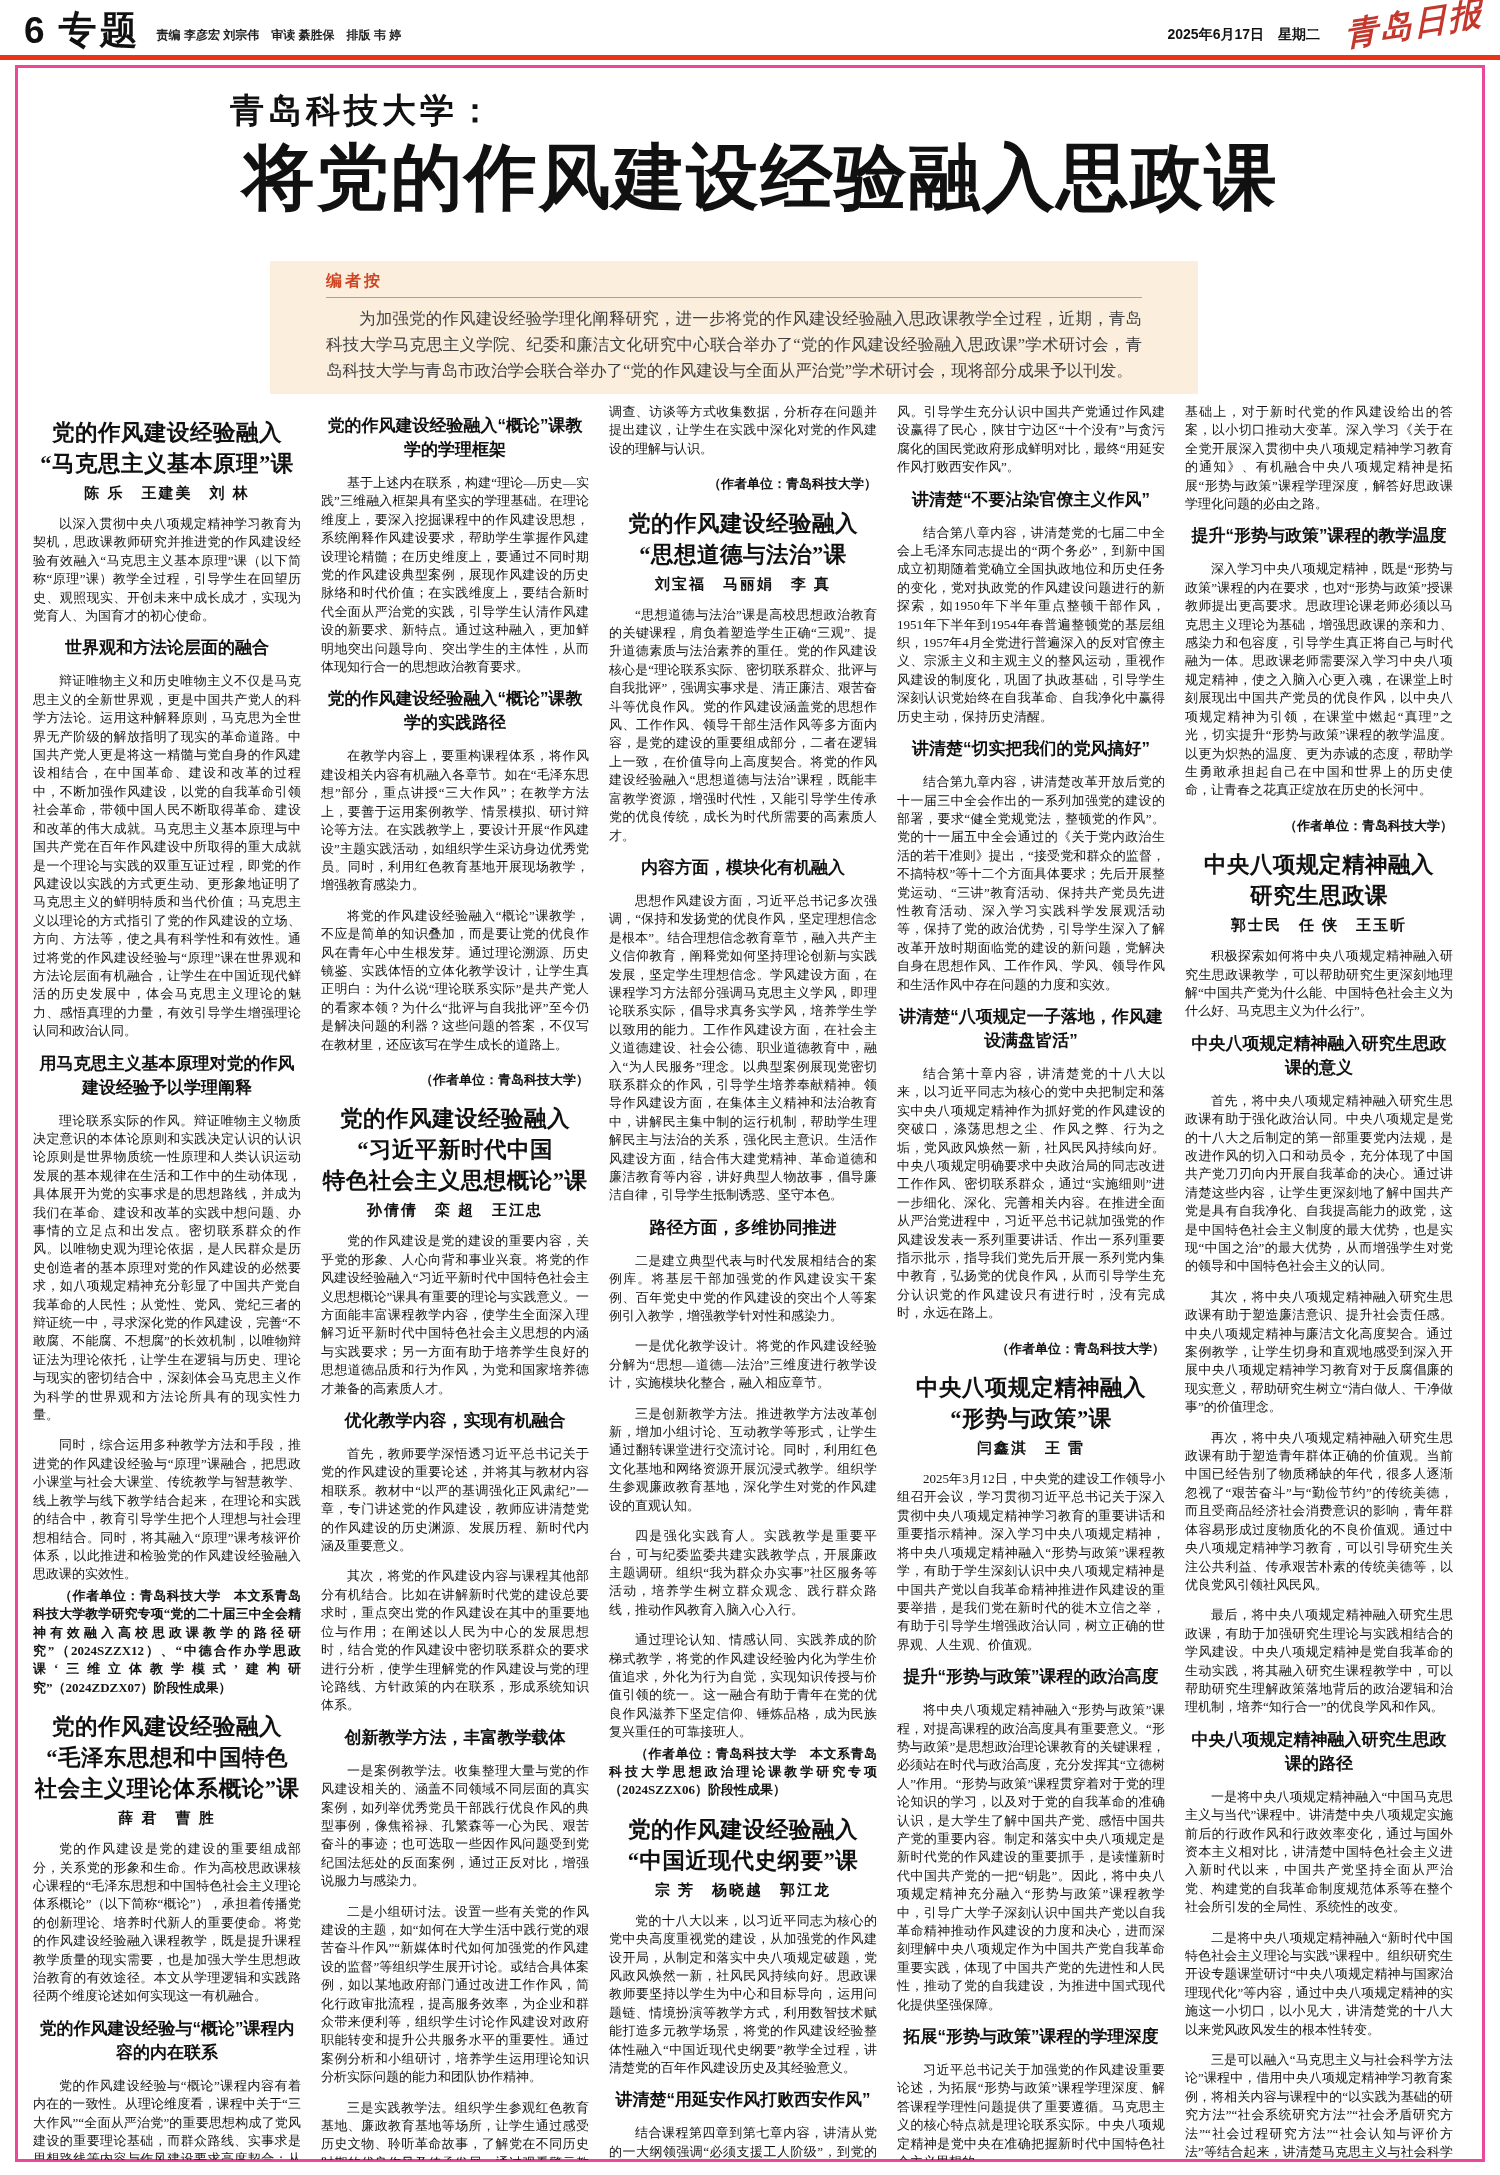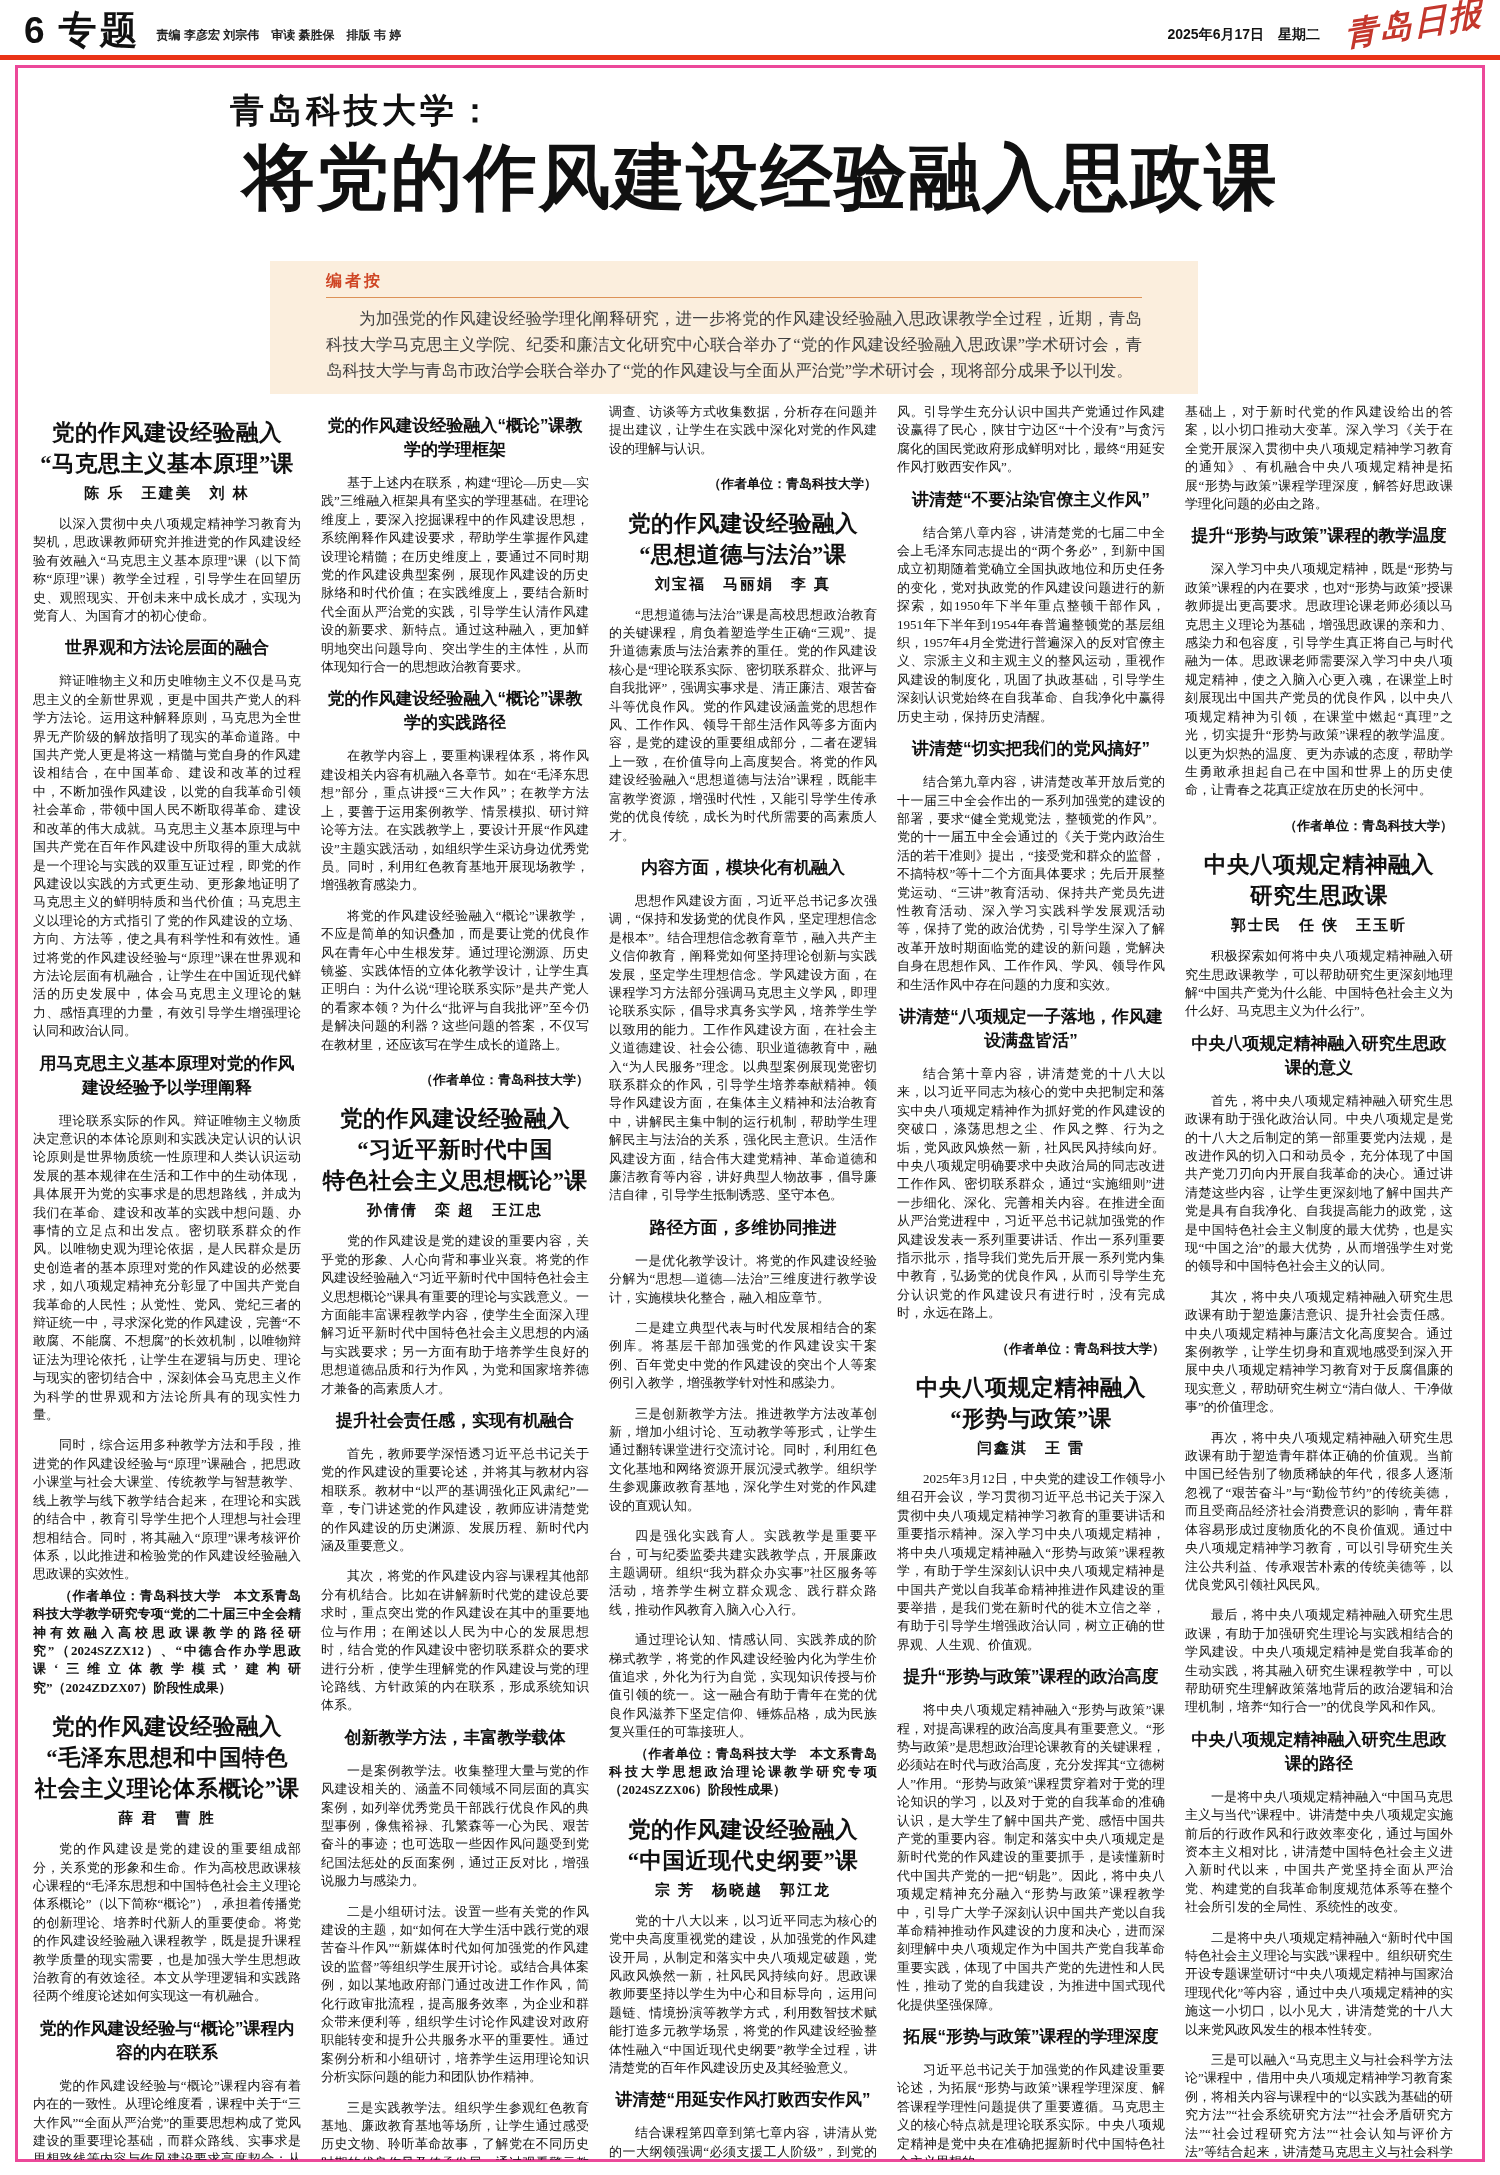--- a/index.html
+++ b/index.html
@@ -108,40 +108,40 @@
         <div class="blk para">基于上述内在联系，构建“理论—历史—实践”三维融入框架具有坚实的学理基础。在理论维度上，要深入挖掘课程中的作风建设思想，系统阐释作风建设要求，帮助学生掌握作风建设理论精髓；在历史维度上，要通过不同时期党的作风建设典型案例，展现作风建设的历史脉络和时代价值；在实践维度上，要结合新时代全面从严治党的实践，引导学生认清作风建设的新要求、新特点。通过这种融入，更加鲜明地突出问题导向、突出学生的主体性，从而体现知行合一的思想政治教育要求。</div>
         <div class="blk subhead">党的作风建设经验融入“概论”课教学的实践路径</div>
         <div class="blk para">在教学内容上，要重构课程体系，将作风建设相关内容有机融入各章节。如在“毛泽东思想”部分，重点讲授“三大作风”；在教学方法上，要善于运用案例教学、情景模拟、研讨辩论等方法。在实践教学上，要设计开展“作风建设”主题实践活动，如组织学生采访身边优秀党员。同时，利用红色教育基地开展现场教学，增强教育感染力。</div>
         <div class="blk para">将党的作风建设经验融入“概论”课教学，不应是简单的知识叠加，而是要让党的优良作风在青年心中生根发芽。通过理论溯源、历史镜鉴、实践体悟的立体化教学设计，让学生真正明白：为什么说“理论联系实际”是共产党人的看家本领？为什么“批评与自我批评”至今仍是解决问题的利器？这些问题的答案，不仅写在教材里，还应该写在学生成长的道路上。</div>
         <div class="blk note_right">（作者单位：青岛科技大学）</div>
         <div class="blk headline">党的作风建设经验融入
 “习近平新时代中国
 特色社会主义思想概论”课</div>
         <div class="blk authors">孙倩倩　栾 超　王江忠</div>
         <div class="blk para">党的作风建设是党的建设的重要内容，关乎党的形象、人心向背和事业兴衰。将党的作风建设经验融入“习近平新时代中国特色社会主义思想概论”课具有重要的理论与实践意义。一方面能丰富课程教学内容，使学生全面深入理解习近平新时代中国特色社会主义思想的内涵与实践要求；另一方面有助于培养学生良好的思想道德品质和行为作风，为党和国家培养德才兼备的高素质人才。</div>
-        <div class="blk subhead">提升社会责任感，实现有机融合</div>
+        <div class="blk subhead">优化教学内容，实现有机融合</div>
         <div class="blk para">首先，教师要学深悟透习近平总书记关于党的作风建设的重要论述，并将其与教材内容相联系。教材中“以严的基调强化正风肃纪”一章，专门讲述党的作风建设，教师应讲清楚党的作风建设的历史渊源、发展历程、新时代内涵及重要意义。</div>
         <div class="blk para">其次，将党的作风建设内容与课程其他部分有机结合。比如在讲解新时代党的建设总要求时，重点突出党的作风建设在其中的重要地位与作用；在阐述以人民为中心的发展思想时，结合党的作风建设中密切联系群众的要求进行分析，使学生理解党的作风建设与党的理论路线、方针政策的内在联系，形成系统知识体系。</div>
         <div class="blk subhead">创新教学方法，丰富教学载体</div>
         <div class="blk para">一是案例教学法。收集整理大量与党的作风建设相关的、涵盖不同领域不同层面的真实案例，如列举优秀党员干部践行优良作风的典型事例，像焦裕禄、孔繁森等一心为民、艰苦奋斗的事迹；也可选取一些因作风问题受到党纪国法惩处的反面案例，通过正反对比，增强说服力与感染力。</div>
         <div class="blk para">二是小组研讨法。设置一些有关党的作风建设的主题，如“如何在大学生活中践行党的艰苦奋斗作风”“新媒体时代如何加强党的作风建设的监督”等组织学生展开讨论。或结合具体案例，如以某地政府部门通过改进工作作风，简化行政审批流程，提高服务效率，为企业和群众带来便利等，组织学生讨论作风建设对政府职能转变和提升公共服务水平的重要性。通过案例分析和小组研讨，培养学生运用理论知识分析实际问题的能力和团队协作精神。</div>
         <div class="blk para">三是实践教学法。组织学生参观红色教育基地、廉政教育基地等场所，让学生通过感受历史文物、聆听革命故事，了解党在不同历史时期的优良作风及传承发展。通过观看警示教育展览、案例剖析等形式，深刻认识作风建设对反腐倡廉的重要意义。组织学生开展社会调研，调查当地社区党组织作风建设情况，通过问卷</div>
       </div>
     <div class="col" id="c3">
         <div class="blk cont">调查、访谈等方式收集数据，分析存在问题并提出建议，让学生在实践中深化对党的作风建设的理解与认识。</div>
         <div class="blk note_right">（作者单位：青岛科技大学）</div>
         <div class="blk headline">党的作风建设经验融入
 “思想道德与法治”课</div>
         <div class="blk authors">刘宝福　马丽娟　李 真</div>
         <div class="blk para">“思想道德与法治”课是高校思想政治教育的关键课程，肩负着塑造学生正确“三观”、提升道德素质与法治素养的重任。党的作风建设核心是“理论联系实际、密切联系群众、批评与自我批评”，强调实事求是、清正廉洁、艰苦奋斗等优良作风。党的作风建设涵盖党的思想作风、工作作风、领导干部生活作风等多方面内容，是党的建设的重要组成部分，二者在逻辑上一致，在价值导向上高度契合。将党的作风建设经验融入“思想道德与法治”课程，既能丰富教学资源，增强时代性，又能引导学生传承党的优良传统，成长为时代所需要的高素质人才。</div>
         <div class="blk subhead">内容方面，模块化有机融入</div>
         <div class="blk para">思想作风建设方面，习近平总书记多次强调，“保持和发扬党的优良作风，坚定理想信念是根本”。结合理想信念教育章节，融入共产主义信仰教育，阐释党如何坚持理论创新与实践发展，坚定学生理想信念。学风建设方面，在课程学习方法部分强调马克思主义学风，即理论联系实际，倡导求真务实学风，培养学生学以致用的能力。工作作风建设方面，在社会主义道德建设、社会公德、职业道德教育中，融入“为人民服务”理念。以典型案例展现党密切联系群众的作风，引导学生培养奉献精神。领导作风建设方面，在集体主义精神和法治教育中，讲解民主集中制的运行机制，帮助学生理解民主与法治的关系，强化民主意识。生活作风建设方面，结合伟大建党精神、革命道德和廉洁教育等内容，讲好典型人物故事，倡导廉洁自律，引导学生抵制诱惑、坚守本色。</div>
         <div class="blk subhead">路径方面，多维协同推进</div>
+        <div class="blk para">二是建立典型代表与时代发展相结合的案例库。将基层干部加强党的作风建设实干案例、百年党史中党的作风建设的突出个人等案例引入教学，增强教学针对性和感染力。</div>
         <div class="blk para">一是优化教学设计。将党的作风建设经验分解为“思想—道德—法治”三维度进行教学设计，实施模块化整合，融入相应章节。</div>
-        <div class="blk para">二是建立典型代表与时代发展相结合的案例库。将基层干部加强党的作风建设实干案例、百年党史中党的作风建设的突出个人等案例引入教学，增强教学针对性和感染力。</div>
         <div class="blk para">三是创新教学方法。推进教学方法改革创新，增加小组讨论、互动教学等形式，让学生通过翻转课堂进行交流讨论。同时，利用红色文化基地和网络资源开展沉浸式教学。组织学生参观廉政教育基地，深化学生对党的作风建设的直观认知。</div>
         <div class="blk para">四是强化实践育人。实践教学是重要平台，可与纪委监委共建实践教学点，开展廉政主题调研。组织“我为群众办实事”社区服务等活动，培养学生树立群众观念、践行群众路线，推动作风教育入脑入心入行。</div>
         <div class="blk para">通过理论认知、情感认同、实践养成的阶梯式教学，将党的作风建设经验内化为学生价值追求，外化为行为自觉，实现知识传授与价值引领的统一。这一融合有助于青年在党的优良作风滋养下坚定信仰、锤炼品格，成为民族复兴重任的可靠接班人。</div>
         <div class="blk note">（作者单位：青岛科技大学　本文系青岛科技大学思想政治理论课教学研究专项（2024SZZX06）阶段性成果）</div>
         <div class="blk headline">党的作风建设经验融入
 “中国近现代史纲要”课</div>
         <div class="blk authors">宗 芳　杨晓越　郭江龙</div>
         <div class="blk para">党的十八大以来，以习近平同志为核心的党中央高度重视党的建设，从加强党的作风建设开局，从制定和落实中央八项规定破题，党风政风焕然一新，社风民风持续向好。思政课教师要坚持以学生为中心和目标导向，运用问题链、情境扮演等教学方式，利用数智技术赋能打造多元教学场景，将党的作风建设经验整体性融入“中国近现代史纲要”教学全过程，讲清楚党的百年作风建设历史及其经验意义。</div>
         <div class="blk subhead">讲清楚“用延安作风打败西安作风”</div>
         <div class="blk para">结合课程第四章到第七章内容，讲清从党的一大纲领强调“必须支援工人阶级”，到党的二大要组成一个大的“群众党”；从强调打仗消灭敌人、打土豪筹款子、做群众工作三项任务，到总结出三大纪律八项注意；从延安整风运动到党的七大把我们党的优良作风概括为三大作</div>

